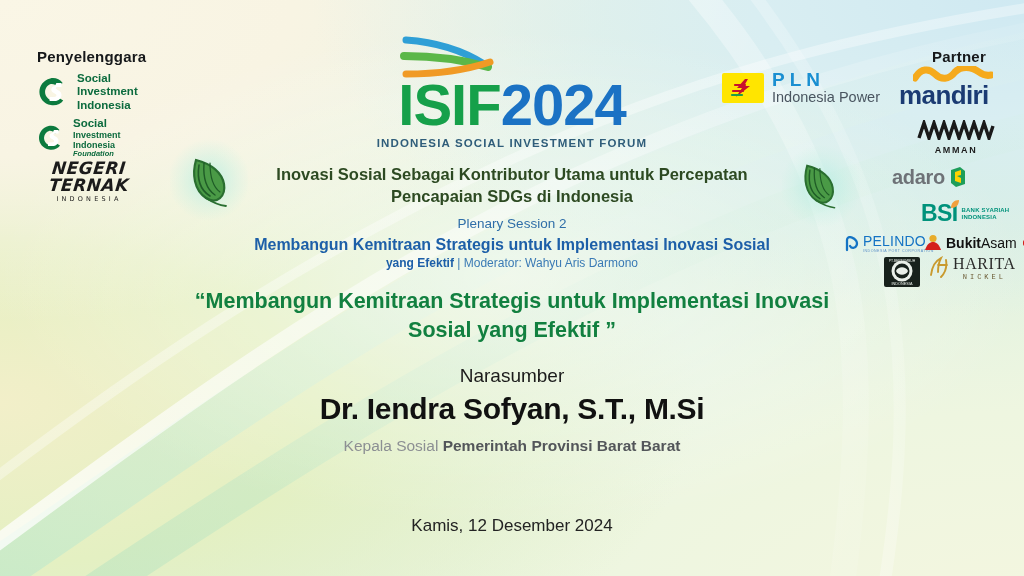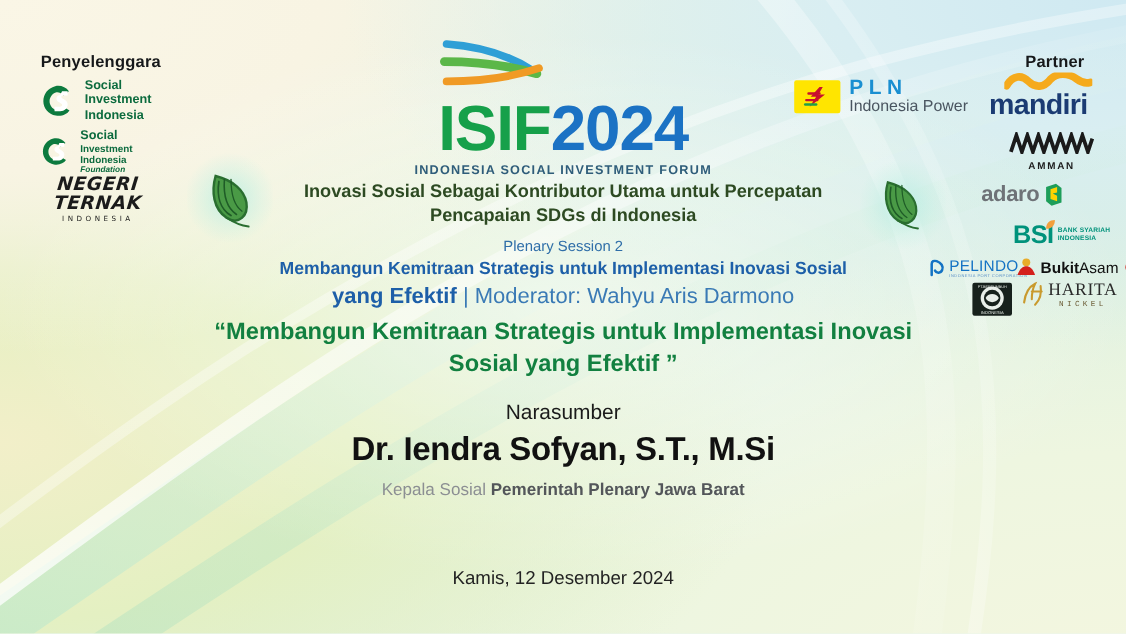--- a/index.html
+++ b/index.html
@@ -86,29 +86,29 @@
   .ba-a{font-size:14px;font-weight:400;color:#111;line-height:1;}
 
   
   .harita-txt{font-size:16px;color:#2b2b2b;letter-spacing:.6px;line-height:1;font-family:"Liberation Serif", serif;}
   .harita-sub{font-size:7px;color:#6a5a33;letter-spacing:3px;text-align:center;margin-top:1px;font-family:Liberation Mono, monospace;}
 
   
   .center{position:absolute;left:0;right:0;text-align:center;}
 
   #isif-logo{position:absolute;left:50%;transform:translateX(-50%);top:36px;width:300px;text-align:center;}
-  .isif-row{display:flex;align-items:baseline;justify-content:center;line-height:1;margin-top:12px;}
+  .isif-row{display:flex;align-items:baseline;justify-content:center;line-height:1;}
   .isif-a{font-size:58px;font-weight:bold;color:#16a04a;letter-spacing:-1px;}
   .isif-b{font-size:58px;font-weight:bold;color:#1b72c4;letter-spacing:-1px;}
   .isif-sub{font-size:11.5px;font-weight:bold;color:#2f5d7a;letter-spacing:1.15px;margin-top:3px;}
 
   #theme{top:163px;font-size:16.5px;font-weight:bold;color:#2d4a22;line-height:1.34;}
   #plenary-label{top:216px;font-size:13.5px;color:#2f6ea8;}
   #session-line1{top:235px;font-size:16px;font-weight:bold;color:#1d5fa8;line-height:1.3;}
-  #session-line2{top:256px;font-size:20px;color:#1d5fa8;line-height:1.3;}
+  #session-line2{top:256px;font-size:12px;color:#1d5fa8;line-height:1.3;}
   .sess-bold{font-weight:bold;}
   .sess-sep{font-weight:400;color:#3a7ab5;}
   .sess-mod{font-weight:400;color:#3a7ab5;}
 
   #quote{top:287px;font-size:21.5px;font-weight:bold;color:#128040;line-height:1.33;}
   #narasumber{top:365px;font-size:19px;color:#1b1b1b;}
   #speaker{top:392px;font-size:30px;font-weight:bold;color:#111;letter-spacing:-.3px;}
   #affil{top:437px;font-size:15.5px;color:#8c8f93;}
   #affil b{color:#53565a;}
   #venue{top:484px;font-size:19px;font-weight:bold;color:#eb9a27;}
@@ -340,18 +340,18 @@
   </div>
 
   <div class="center" id="quote">
     <div>“Membangun Kemitraan Strategis untuk Implementasi Inovasi</div>
     <div>Sosial yang Efektif ”</div>
   </div>
 
   <div class="center" id="narasumber">Narasumber</div>
   <div class="center" id="speaker">Dr. Iendra Sofyan, S.T., M.Si</div>
   <div class="center" id="affil">
-    <span>Kepala Sosial </span><b>Pemerintah Plenary Jawa Barat</b>
+    <span>Kepala Sosial </span><b>Pemerintah Provinsi Barat Barat</b>
   </div>
 
   <div class="center" id="date">Kamis, 12 Desember 2024</div>
 
 </div>
 
 </body></html>

